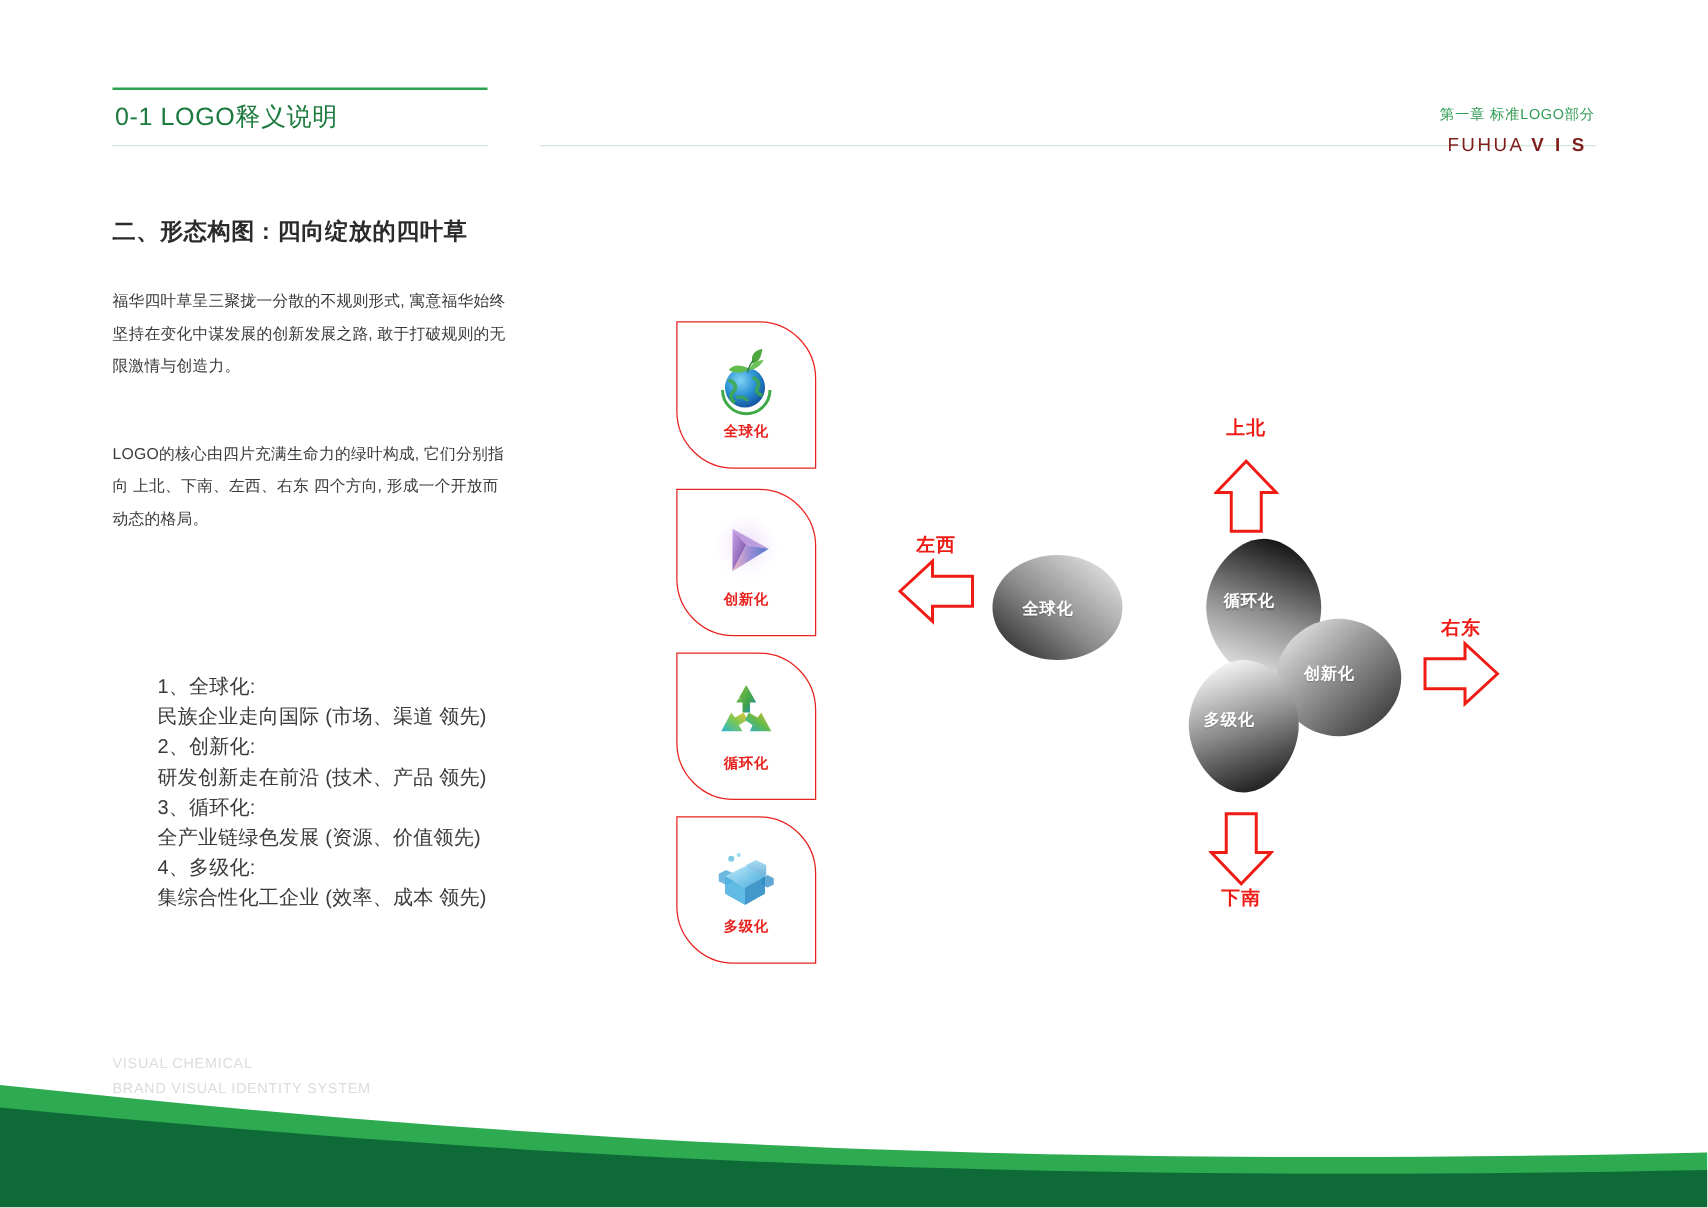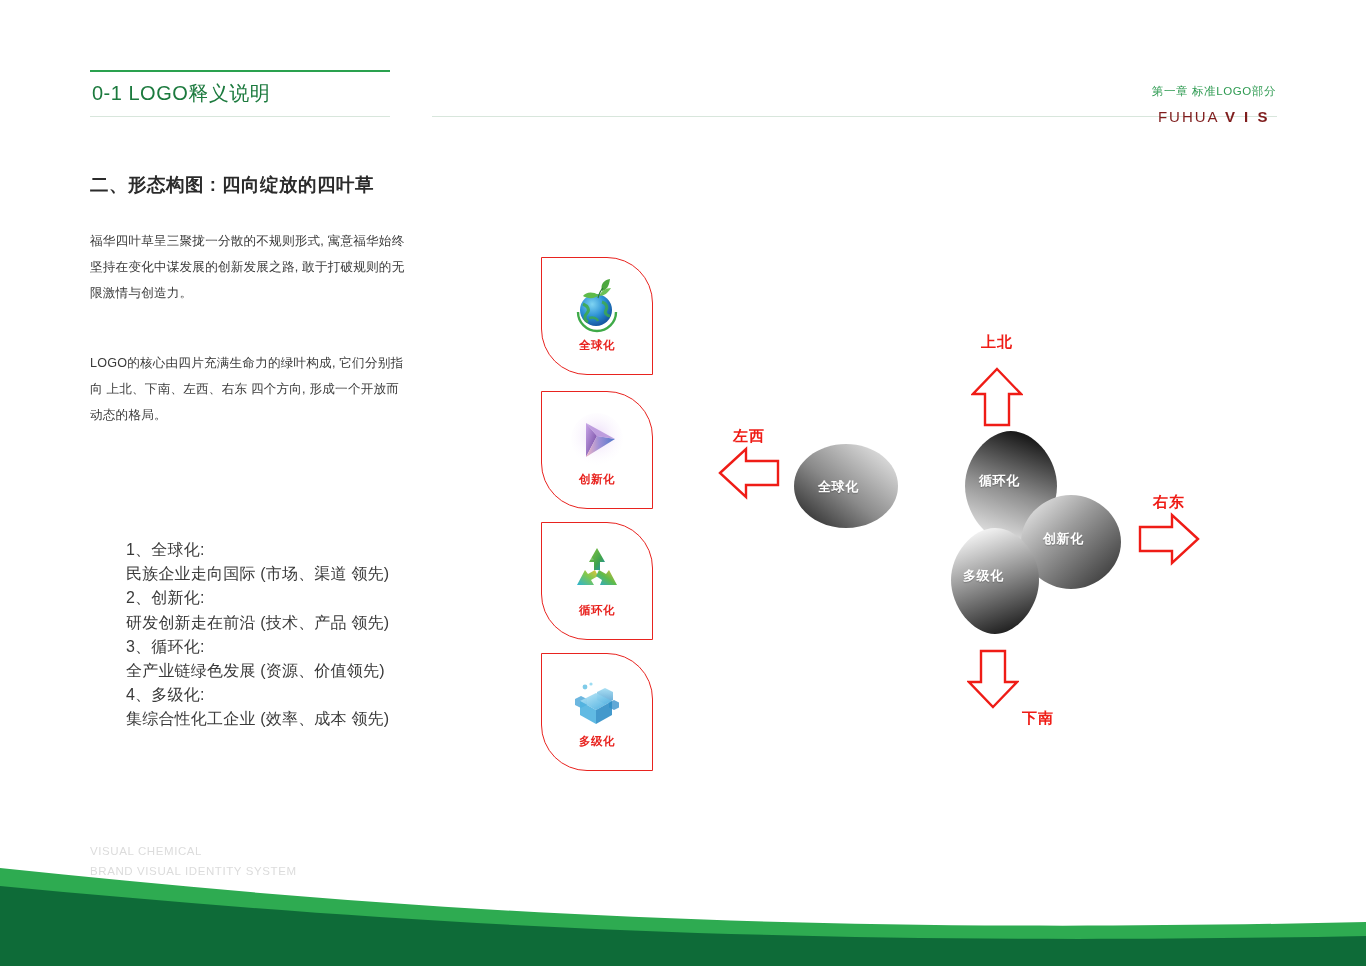--- a/index.html
+++ b/index.html
@@ -296,21 +296,21 @@
       <path d="M26 3 L50 28 L38 28 L38 59 L14 59 L14 28 L2 28 Z" fill="none" stroke="#ef1c16" stroke-width="2.4" stroke-linejoin="miter"></path>
     </svg>
   </div>
   <div class="dirlbl" style="left:997px;top:333px;transform:translateX(-50%);">上北</div>
 
   <div class="arrow" style="left:967px;top:648px;">
     <svg width="52" height="62" viewBox="0 0 52 62">
       <path d="M26 59 L50 34 L38 34 L38 3 L14 3 L14 34 L2 34 Z" fill="none" stroke="#ef1c16" stroke-width="2.4" stroke-linejoin="miter"></path>
     </svg>
   </div>
-  <div class="dirlbl" style="left:993px;top:709px;transform:translateX(-50%);margin-left:45px;">下南</div>
+  <div class="dirlbl" style="left:993px;top:709px;transform:translateX(-50%);">下南</div>
 
   <div class="arrow" style="left:717px;top:446px;">
     <svg width="64" height="54" viewBox="0 0 64 54">
       <path d="M3 27 L29 3 L29 15 L61 15 L61 39 L29 39 L29 51 Z" fill="none" stroke="#ef1c16" stroke-width="2.4" stroke-linejoin="miter"></path>
     </svg>
   </div>
   <div class="dirlbl" style="left:749px;top:446px;transform:translate(-50%,-100%);">左西</div>
 
   <div class="arrow" style="left:1137px;top:512px;">
     <svg width="64" height="54" viewBox="0 0 64 54">

